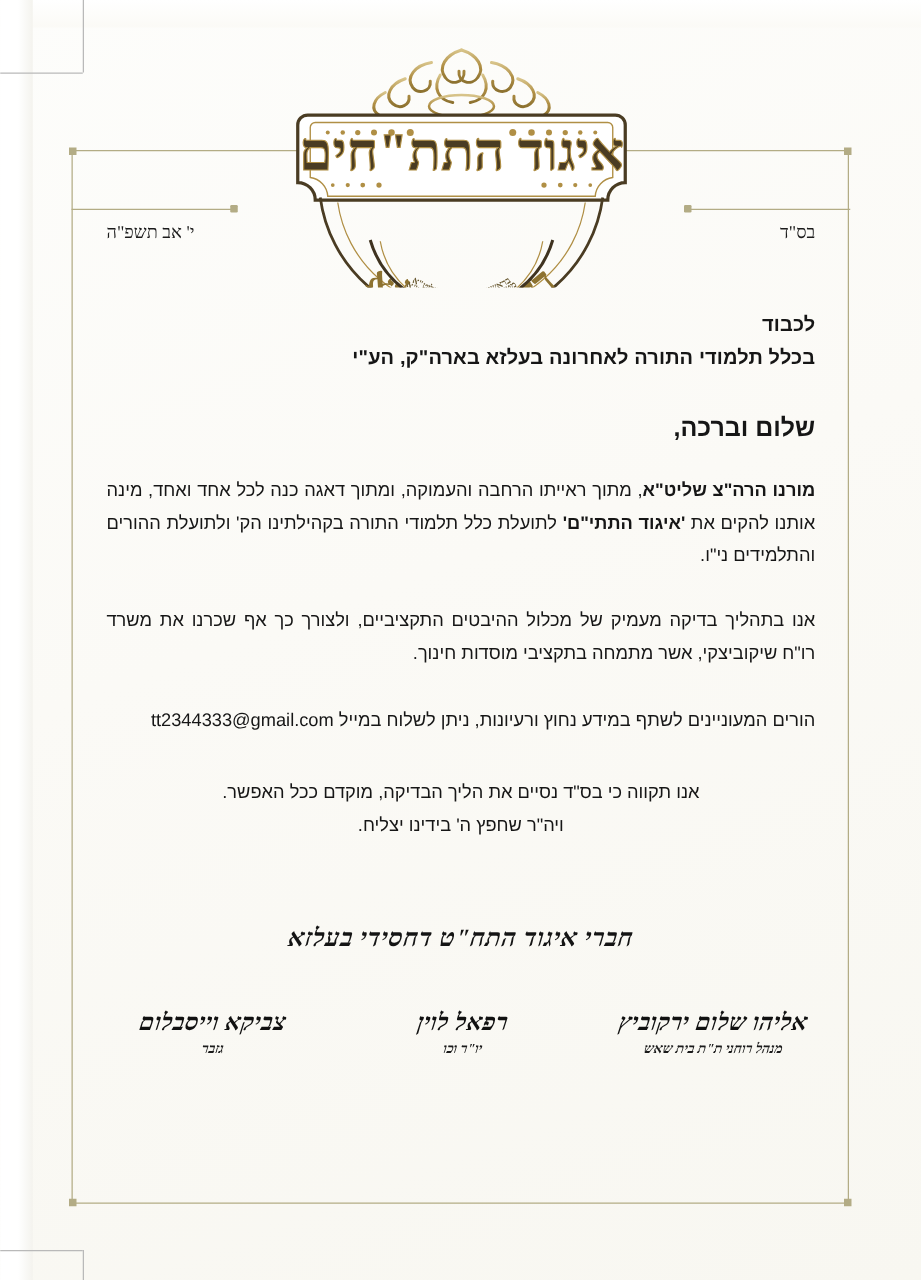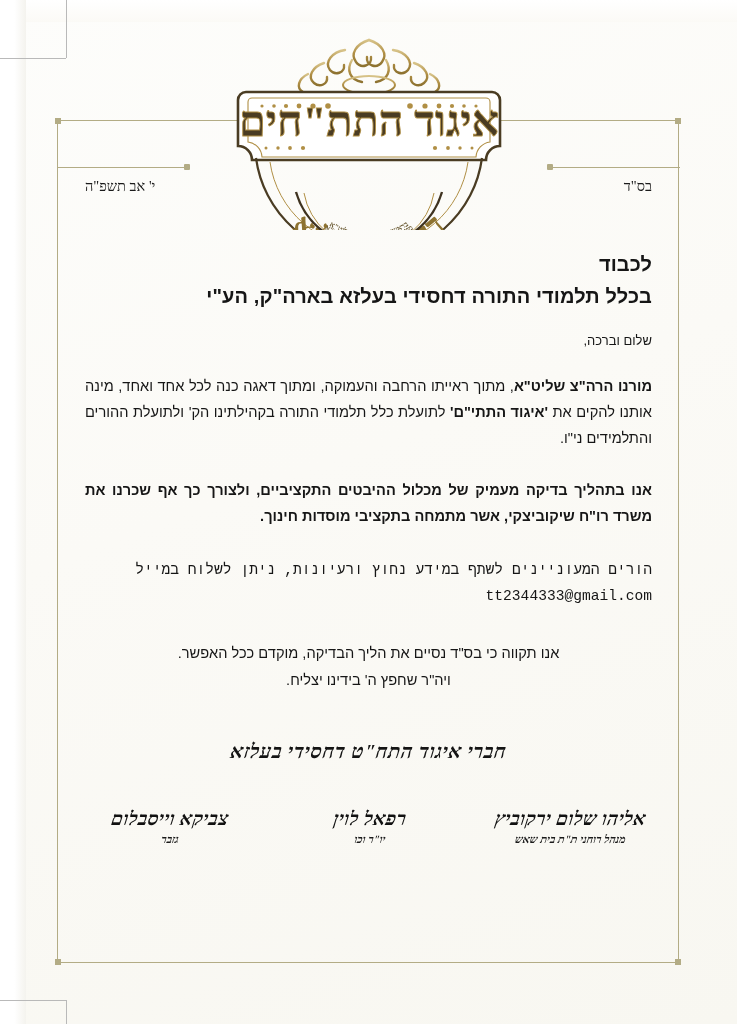--- a/index.html
+++ b/index.html
@@ -148,48 +148,47 @@
     right: 85px;
     top: 248px;
     direction: rtl;
     text-align: right;
     color: #161616;
     font-family: "Liberation Sans", sans-serif;
   }
 
   .addressee {
     font-weight: bold;
-    font-size: 20px;
+    font-size: 16px;
     line-height: 1.62;
     letter-spacing: 0.1px;
   }
   .salutation {
-    font-weight: normal;
-    font-size: 13px;
-    margin-top: 20px;
+    font-weight: bold;
+    font-size: 20px;
+    margin-top: 32px;
   }
 
   .para {
     font-size: 14.6px;
     line-height: 1.78;
     text-align: justify;
     text-align-last: right;
     margin-top: 26px;
   }
   .para.tight { margin-top: 16px; }
   .para b { font-weight: bold; }
   .para.strong {
-    font-weight: bold;
+    font-weight: normal;
     margin-top: 26px;
   }
   .para.email-line {
     margin-top: 28px;
     text-align: right;
     text-align-last: right;
-    font-family: Liberation Mono, monospace;
   }
   .email-addr {
     direction: ltr;
     unicode-bidi: embed;
     display: inline-block;
   }
   .para.closing {
     margin-top: 30px;
     text-align: center;
     text-align-last: center;
@@ -369,21 +368,21 @@
 
   <div class="meta-row">
     <span class="bsd">בס"ד</span>
     <span class="date">י' אב תשפ"ה</span>
   </div>
 
   <div class="content">
 
     <div class="addressee">
       <div>לכבוד</div>
-      <div>בכלל תלמודי התורה דחסידי בעלזא בארה"ק, הע"י</div>
+      <div>בכלל תלמודי התורה לאחרונה בעלזא בארה"ק, הע"י</div>
     </div>
 
     <div class="salutation">שלום וברכה,</div>
 
     <p class="para"><b>מורנו הרה"צ שליט"א</b><span>, מתוך ראייתו הרחבה והעמוקה, ומתוך דאגה כנה לכל אחד ואחד, מינה אותנו להקים את </span><b>'איגוד התתי"ם'</b><span> לתועלת כלל תלמודי התורה בקהילתינו הק' ולתועלת ההורים והתלמידים ני"ו.</span></p>
 
 
     <p class="para strong">אנו בתהליך בדיקה מעמיק של מכלול ההיבטים התקציביים, ולצורך כך אף שכרנו את משרד רו"ח שיקוביצקי, אשר מתמחה בתקציבי מוסדות חינוך.</p>
 
     <p class="para email-line"><span>הורים המעוניינים לשתף במידע נחוץ ורעיונות, ניתן לשלוח במייל </span><a class="email-addr" href="#" style="color:#161616;text-decoration:none;">tt2344333@gmail.com</a></p>

